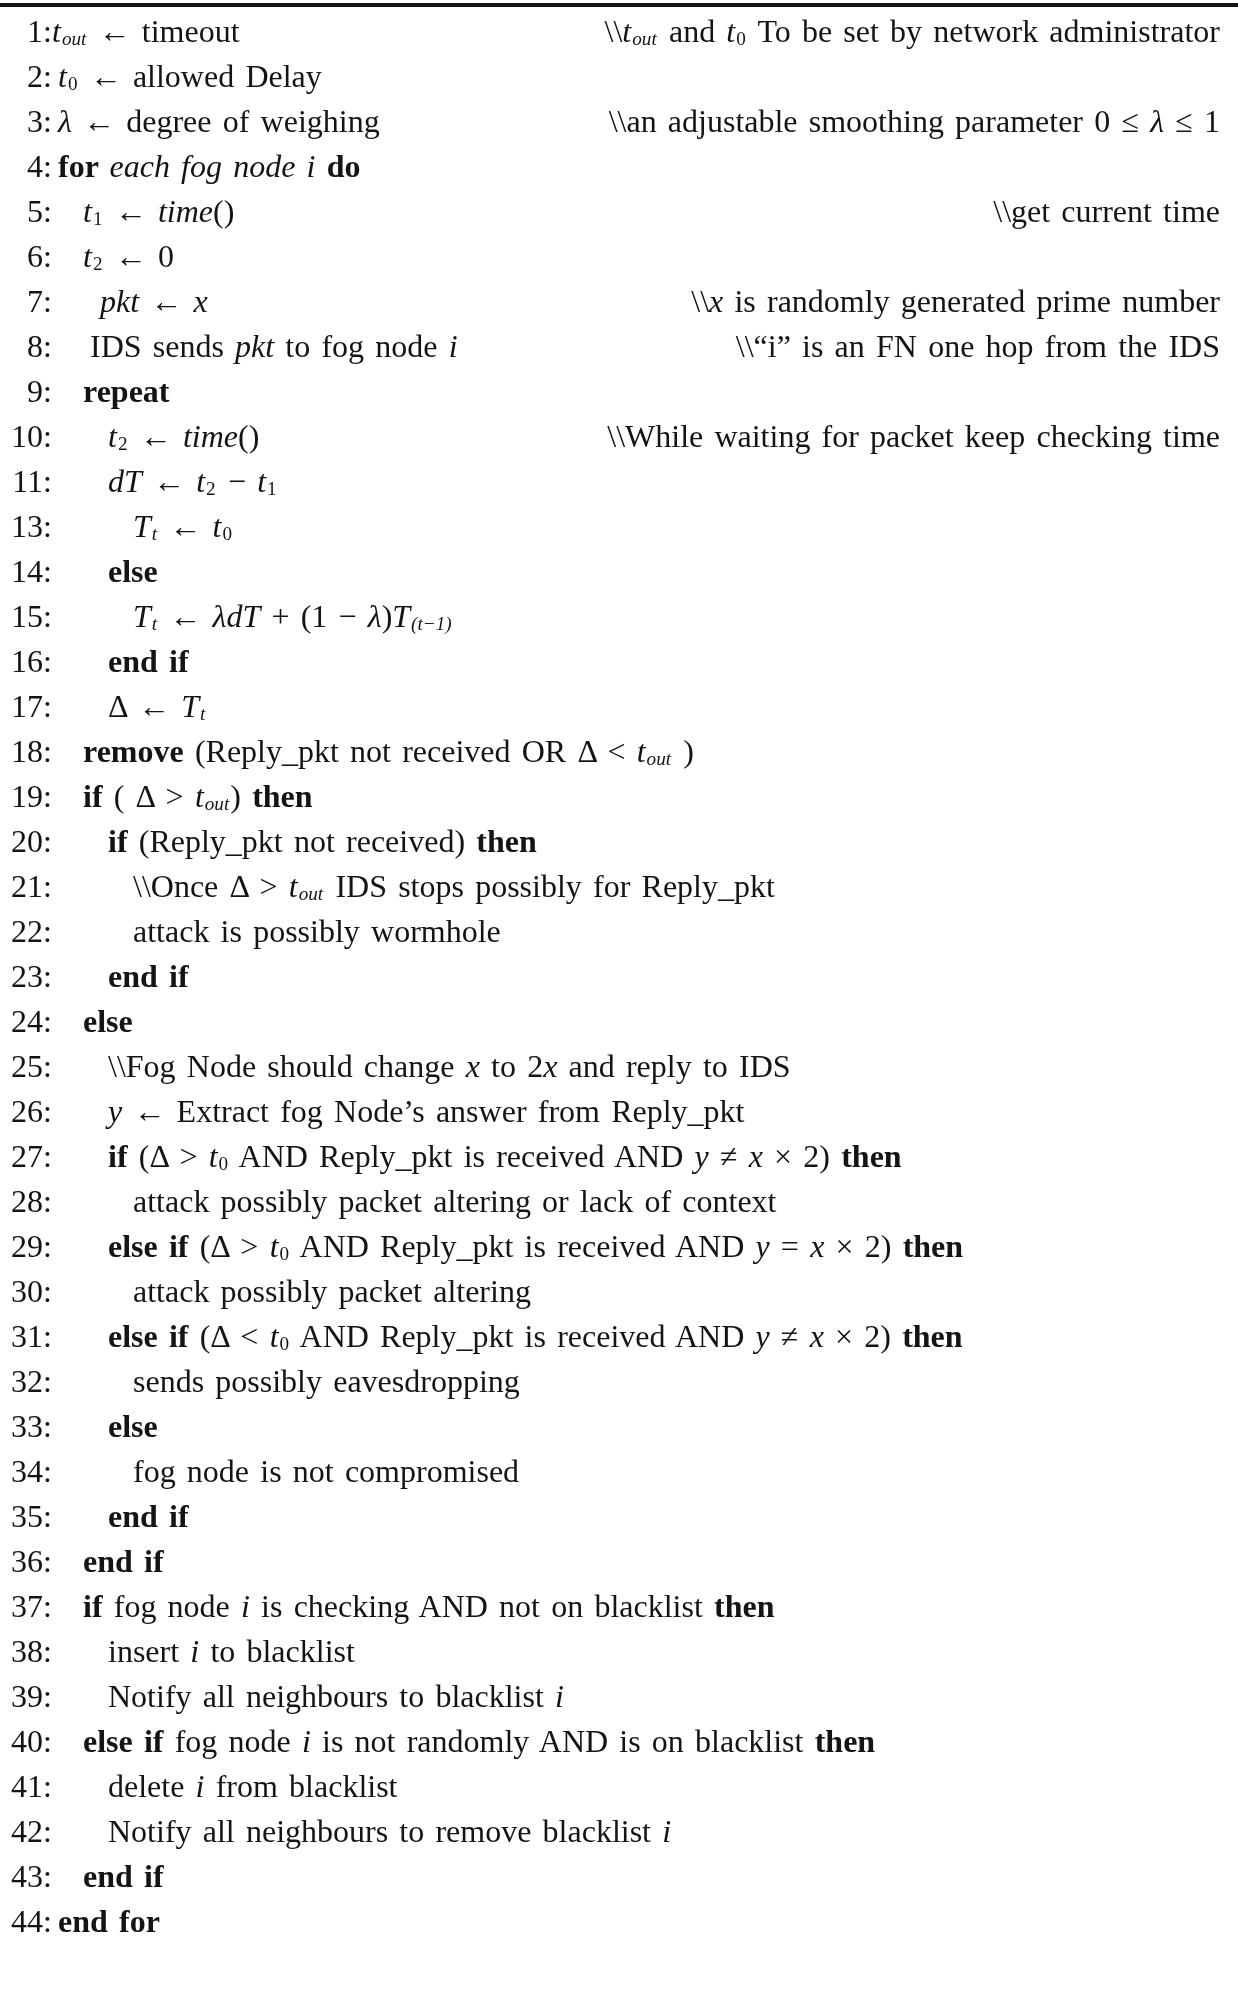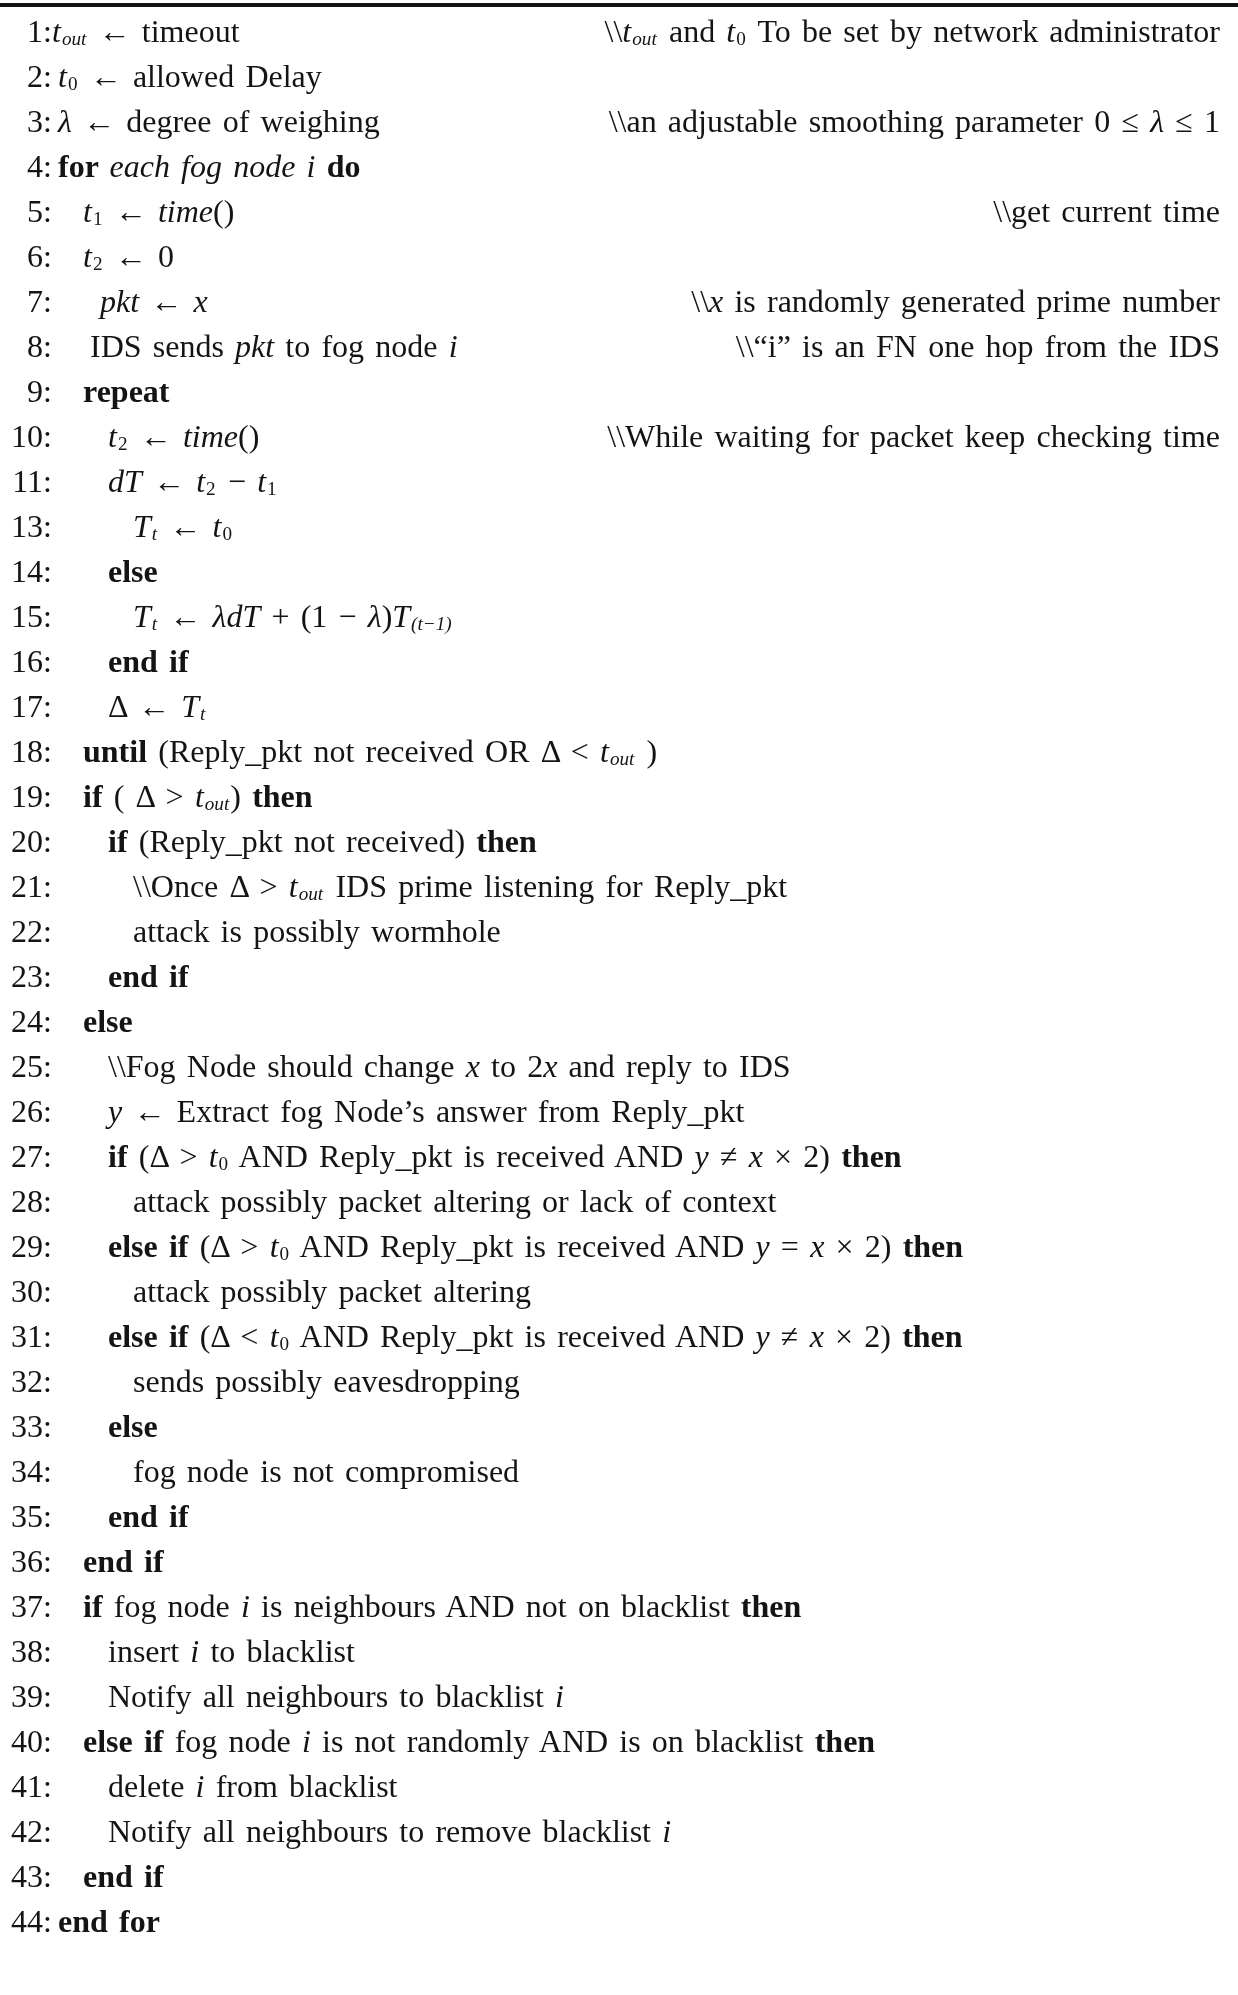--- a/index.html
+++ b/index.html
@@ -122,33 +122,33 @@
       <div class="line">
         <span class="num">16:</span>
         <span class="code" style="margin-left: 56px;"><span class="kw">end if</span></span>
       </div>
       <div class="line">
         <span class="num">17:</span>
         <span class="code" style="margin-left: 56px;"><span class="rm">Δ ← </span><span class="it">T</span><span class="sb">t</span></span>
       </div>
       <div class="line">
         <span class="num">18:</span>
-        <span class="code" style="margin-left: 31px;"><span class="kw">until </span><span class="rm">(Reply_pkt not received OR Δ &lt; </span><span class="it">t</span><span class="sb">out</span><span class="rm"> )</span></span>
+        <span class="code" style="margin-left: 31px;"><span class="kw">remove </span><span class="rm">(Reply_pkt not received OR Δ &lt; </span><span class="it">t</span><span class="sb">out</span><span class="rm"> )</span></span>
       </div>
       <div class="line">
         <span class="num">19:</span>
         <span class="code" style="margin-left: 31px;"><span class="kw">if </span><span class="rm">( Δ &gt; </span><span class="it">t</span><span class="sb">out</span><span class="rm">) </span><span class="kw">then</span></span>
       </div>
       <div class="line">
         <span class="num">20:</span>
         <span class="code" style="margin-left: 56px;"><span class="kw">if </span><span class="rm">(Reply_pkt not received) </span><span class="kw">then</span></span>
       </div>
       <div class="line">
         <span class="num">21:</span>
-        <span class="code" style="margin-left: 81px;"><span class="rm">\\Once Δ &gt; </span><span class="it">t</span><span class="sb">out</span><span class="rm"> IDS prime listening for Reply_pkt</span></span>
+        <span class="code" style="margin-left: 81px;"><span class="rm">\\Once Δ &gt; </span><span class="it">t</span><span class="sb">out</span><span class="rm"> IDS stops possibly for Reply_pkt</span></span>
       </div>
       <div class="line">
         <span class="num">22:</span>
         <span class="code" style="margin-left: 81px;"><span class="rm">attack is possibly wormhole</span></span>
       </div>
       <div class="line">
         <span class="num">23:</span>
         <span class="code" style="margin-left: 56px;"><span class="kw">end if</span></span>
       </div>
       <div class="line">
@@ -198,21 +198,21 @@
       <div class="line">
         <span class="num">35:</span>
         <span class="code" style="margin-left: 56px;"><span class="kw">end if</span></span>
       </div>
       <div class="line">
         <span class="num">36:</span>
         <span class="code" style="margin-left: 31px;"><span class="kw">end if</span></span>
       </div>
       <div class="line">
         <span class="num">37:</span>
-        <span class="code" style="margin-left: 31px;"><span class="kw">if </span><span class="rm">fog node </span><span class="it">i</span><span class="rm"> is neighbours AND not on blacklist </span><span class="kw">then</span></span>
+        <span class="code" style="margin-left: 31px;"><span class="kw">if </span><span class="rm">fog node </span><span class="it">i</span><span class="rm"> is checking AND not on blacklist </span><span class="kw">then</span></span>
       </div>
       <div class="line">
         <span class="num">38:</span>
         <span class="code" style="margin-left: 56px;"><span class="rm">insert </span><span class="it">i</span><span class="rm"> to blacklist</span></span>
       </div>
       <div class="line">
         <span class="num">39:</span>
         <span class="code" style="margin-left: 56px;"><span class="rm">Notify all neighbours to blacklist </span><span class="it">i</span></span>
       </div>
       <div class="line">

